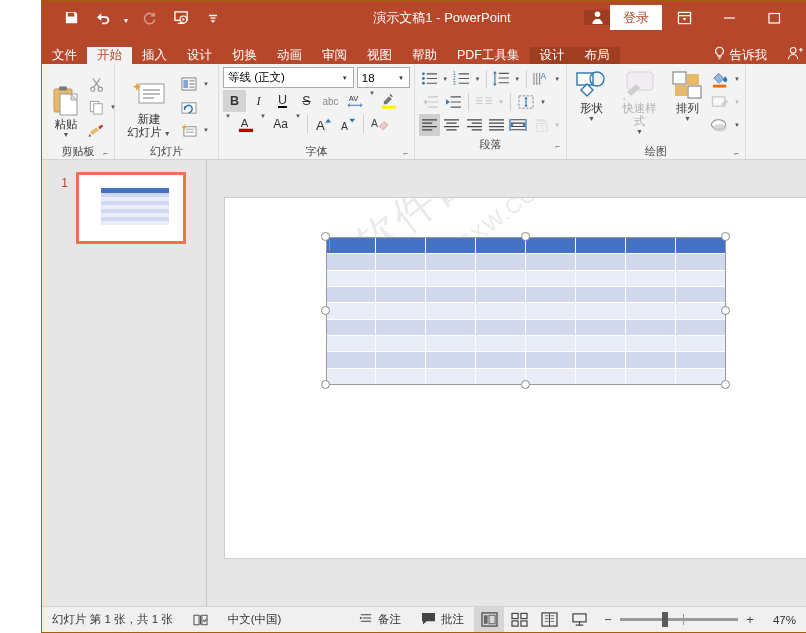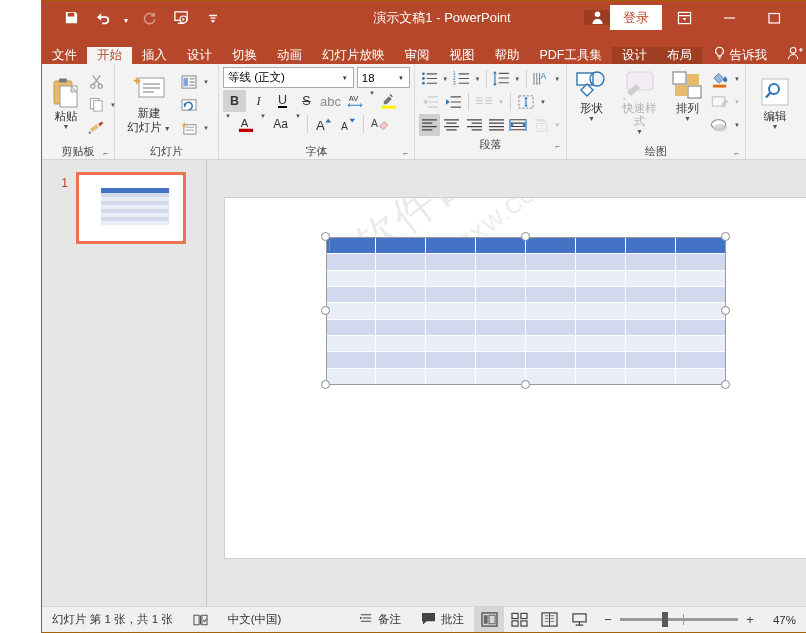--- a/index.html
+++ b/index.html
@@ -70,21 +70,21 @@
 
   
   .ribbon {
     height: 96px; background: #F3F3F3; border-bottom: 1px solid #D4D4D4;
     display: flex; align-items: stretch; flex: none; position: relative;
   }
   .rgroup {
     display: flex; flex-direction: column; position: relative;
     border-right: 1px solid #DCDCDC; padding: 0 0 0 0;
   }
-  .rgroup-body { flex: 1; display: flex; align-items: center; padding: 2px 5px; }
+  .rgroup-body { flex: 1; display: flex; align-items: flex-end; padding: 2px 5px; }
   .rgroup-label {
     height: 16px; font-size: 11px; color: #444; text-align: center;
     display: flex; align-items: center; justify-content: center; position: relative;
   }
   .dlg-launcher {
     position: absolute; right: 4px; bottom: 1px; width: 9px; height: 9px;
     color: #777; font-size: 8px; line-height: 9px;
   }
   .bigbtn {
     display: flex; flex-direction: column; align-items: center; justify-content: flex-start;
@@ -302,21 +302,20 @@
     </div>
   </div>
 
   <div class="tabbar">
     <div class="tab">文件</div>
     <div class="tab active">开始</div>
     <div class="tab">插入</div>
     <div class="tab">设计</div>
     <div class="tab">切换</div>
     <div class="tab">动画</div>
-    <div class="tab">幻灯片放映</div>
     <div class="tab">审阅</div>
     <div class="tab">视图</div>
     <div class="tab">帮助</div>
     <div class="tab">PDF工具集</div>
     <div class="tab ctx">设计</div>
     <div class="tab ctx">布局</div>
     <div class="tab-spacer"></div>
     <div class="tellme">
       <span>
         <svg width="13" height="15" viewBox="0 0 14 16">
@@ -459,21 +458,21 @@
             <span class="c">▼</span>
           </div>
         </div>
         <div class="fbtns">
           <div class="fb on" style="font-weight:bold">B</div>
           <div class="fb" style="font-style:italic;font-family:'Liberation Serif',serif">I</div>
           <div class="fb">
               <span class="under">U</span>
             </div>
           <div class="fb" style="text-decoration:line-through">S</div>
-          <div class="fb" style="font-size:13px;color:#8A8A8A">abc</div>
+          <div class="fb" style="font-size:10px;color:#8A8A8A">abc</div>
           <div class="fb">
             <svg width="18" height="16" viewBox="0 0 19 17">
                 <text x="3" y="9" font-size="8" fill="#333" font-family="Liberation Sans">AV</text>
                 <path d="M2 13h15M2 13l2-1.6M2 13l2 1.6M17 13l-2-1.6M17 13l-2 1.6" stroke="#2E75B6" stroke-width="1" fill="none"></path>
               </svg>
           </div>
           <div class="caret">▼</div>
 
           <div class="fb">
             <svg width="18" height="18" viewBox="0 0 19 19">
@@ -701,33 +700,20 @@
           </div>
         </div>
       </div>
       <div class="rgroup-label">
         <span>绘图</span>
         <span class="dlg-launcher">⌐</span>
       </div>
     </div>
 
     <div class="rgroup" style="width:58px;border-right:none">
-      <div class="rgroup-body" style="justify-content:center">
-        <div class="bigbtn">
-          <div class="ico">
-            <svg width="32" height="32" viewBox="0 0 32 32">
-                <rect x="3" y="2" width="26" height="26" fill="#fff" stroke="#BFBFBF" stroke-width="1"></rect>
-                <circle cx="15" cy="12" r="5" fill="none" stroke="#2E75B6" stroke-width="2"></circle>
-                <path d="M11.5 15.5l-4.5 5" stroke="#2E75B6" stroke-width="2.4"></path>
-              </svg>
-          </div>
-          <div class="lbl">编辑</div>
-          <div class="dn">▼</div>
-        </div>
-      </div>
       <div class="rgroup-label"></div>
     </div>
 
     <div class="ribbon-collapse">⌃</div>
   </div>
 
   <div class="workspace">
 
     <div class="thumbpane">
       <div class="thumb-row">

